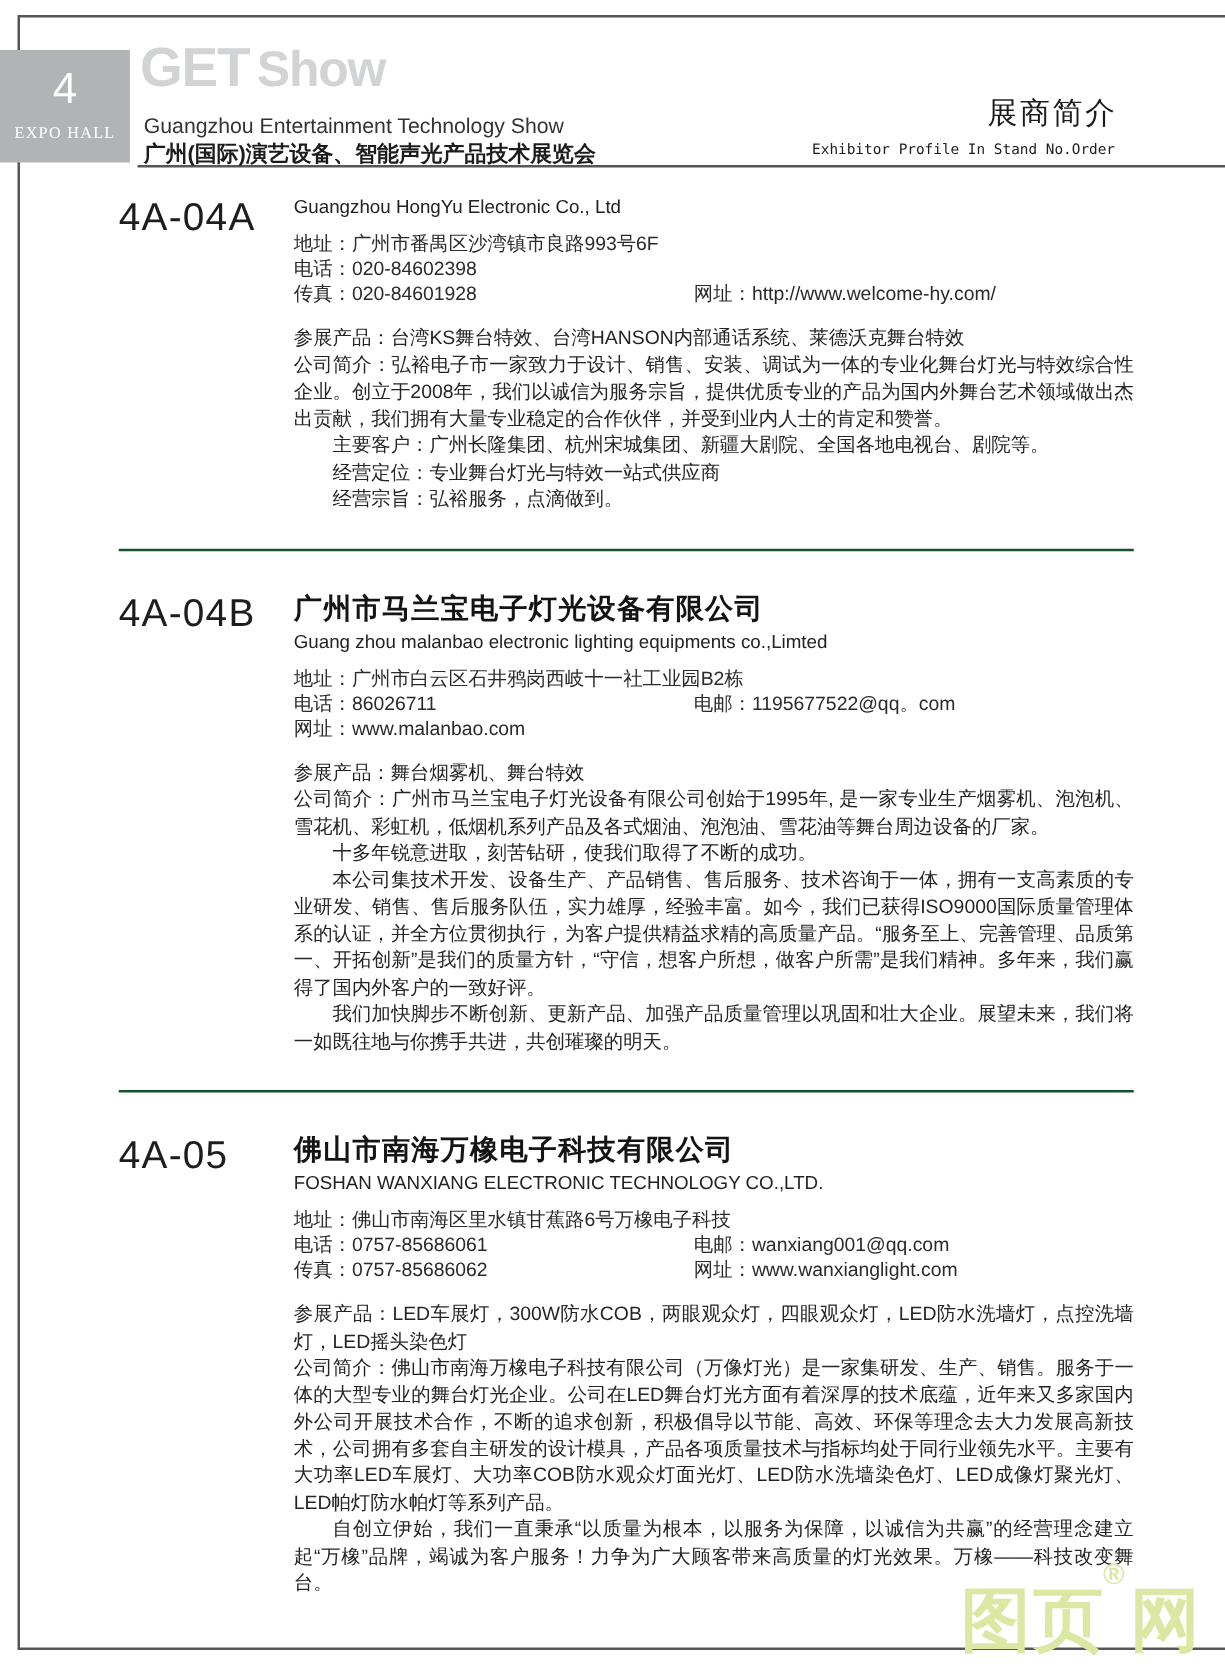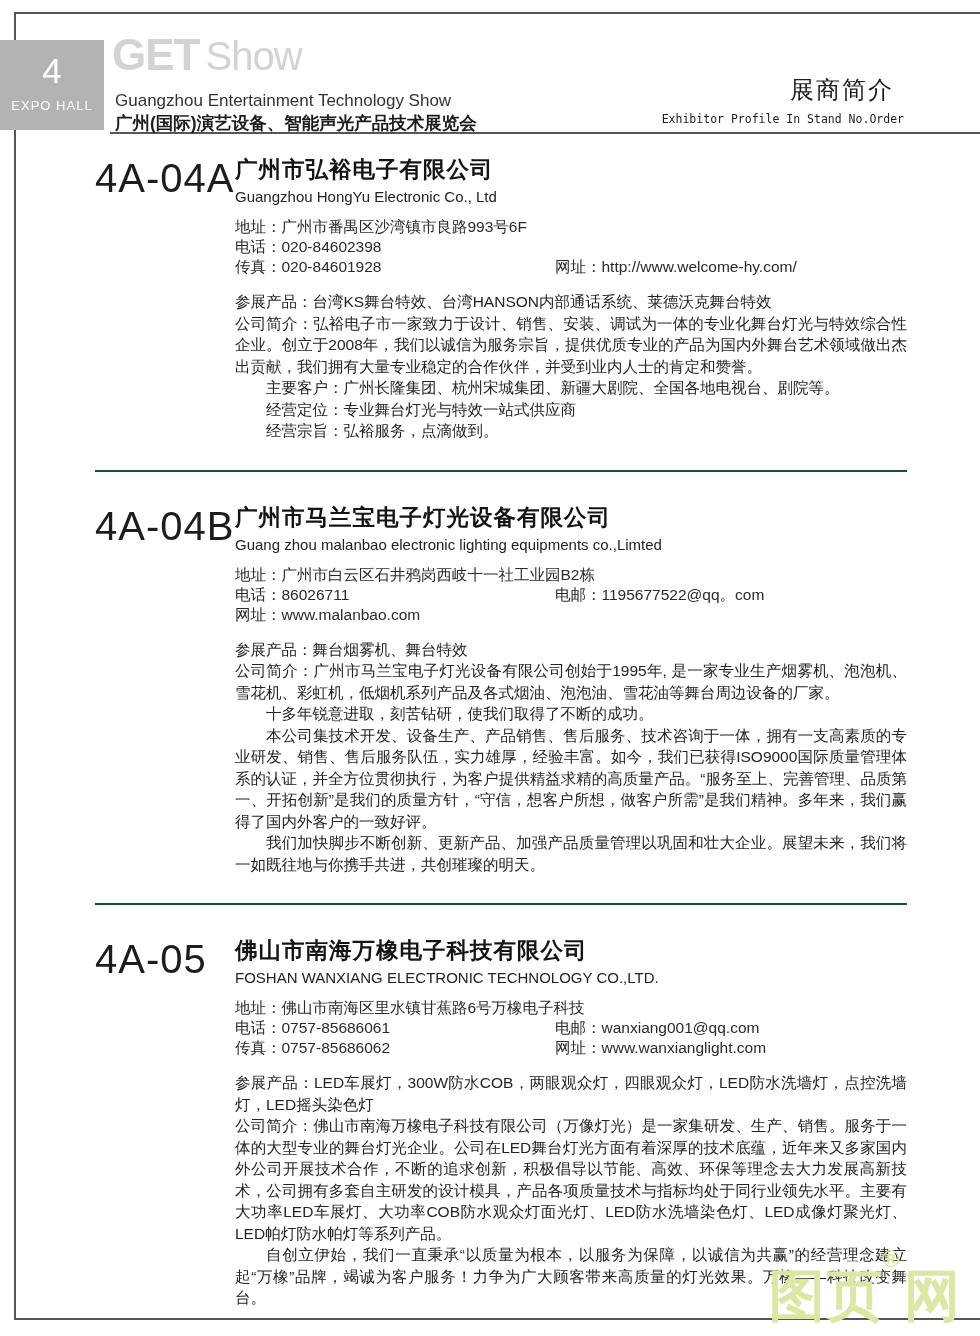--- a/index.html
+++ b/index.html
@@ -22,39 +22,39 @@
   
   .hall-badge {
     position: absolute; left: 0; top: 40px;
     width: 104px; height: 90px;
     background: #b2b3b5;
     z-index: 2;
     text-align: center;
     color: #ffffff;
   }
   .hall-number { font-size: 35px; line-height: 38px; margin-top: 12px; }
-  .hall-label  { font-family: Liberation Sans, sans-serif; font-size: 13px; letter-spacing: 1px; margin-top: 8px; }
+  .hall-label  { font-family: Liberation Serif, serif; font-size: 13px; letter-spacing: 1px; margin-top: 8px; }
   .logo-block { position: absolute; left: 112px; top: 30px; z-index: 2; color: #d2d3d5; white-space: nowrap; }
   .logo-get  { font-size: 44px; font-weight: bold; letter-spacing: -1px; }
-  .logo-show { font-size: 40px; font-weight: normal; margin-left: 6px; letter-spacing: -1px; text-align: center; }
+  .logo-show { font-size: 40px; font-weight: bold; margin-left: 6px; letter-spacing: -1px; text-align: center; }
   .show-en { position: absolute; left: 115px; top: 91px;  font-size: 17px; color: #333; z-index: 2; }
   .show-cn { position: absolute; left: 115px; top: 111px; font-size: 17.5px; font-weight: bold; color: #1c1c1c; z-index: 2; }
   .sec-cn  { position: absolute; right: 86px; top: 74px;  font-size: 24px; color: #1c1c1c; letter-spacing: 2px; z-index: 2; }
-  .sec-en  { position: absolute; right: 76px; top: 112px; font-family: "DejaVu Sans Mono", monospace; font-size: 11.5px; color: #1c1c1c; z-index: 2; }
+  .sec-en  { position: absolute; right: 88px; top: 112px; font-family: "DejaVu Sans Mono", monospace; font-size: 11.5px; color: #1c1c1c; z-index: 2; }
   .header-rule { position: absolute; left: 110px; right: 0; top: 132px; height: 2px; background: #55565a; z-index: 1; }
   
   main {
     position: absolute; left: 95px; top: 140px;
     width: 812px; z-index: 1;
   }
   .exhibitor { display: flex; padding: 14px 0 28px 0; }
   .exhibitor + .exhibitor { border-top: 2px solid #14532d; padding-top: 30px; }
   .stand {
     width: 140px; flex: 0 0 140px;
-    font-size: 40px; letter-spacing: 1px; color: #1d1d1d;
+    font-size: 31px; letter-spacing: 1px; color: #1d1d1d;
     padding-top: 2px;
   }
   .ex-body { flex: 1; min-width: 0; }
   .name-cn { font-size: 22.5px; font-weight: bold; color: #141414; letter-spacing: 1px; }
   .name-en { font-size: 15px; color: #222; margin-top: 3px; }
   .contact { margin-top: 12px; font-size: 15.5px; line-height: 20px; color: #2a2a2a; }
   .contact-row { display: flex; }
   .c-left { width: 320px; flex: 0 0 320px; white-space: nowrap; }
   .c-right { flex: 1; white-space: nowrap; }
   .text-block { margin-top: 14px; }
@@ -89,21 +89,20 @@
   <div class="show-cn">广州(国际)演艺设备、智能声光产品技术展览会</div>
   <div class="sec-cn">展商简介</div>
   <div class="sec-en">Exhibitor Profile In Stand No.Order</div>
   <div class="header-rule"></div>
 </header>
 
 <main>
   <section class="exhibitor">
     <div class="stand">4A-04A</div>
     <div class="ex-body">
-      <div class="name-cn">广州市弘裕电子有限公司</div>
       <div class="name-en">Guangzhou HongYu Electronic Co., Ltd</div>
       <div class="contact">
         <div class="contact-row">
           <span>地址：</span>
             <span>广州市番禺区沙湾镇市良路993号6F</span>
         </div>
         <div class="contact-row">
           <span class="c-left"><span>电话：</span><span>020-84602398</span></span>
         </div>
         <div class="contact-row">

